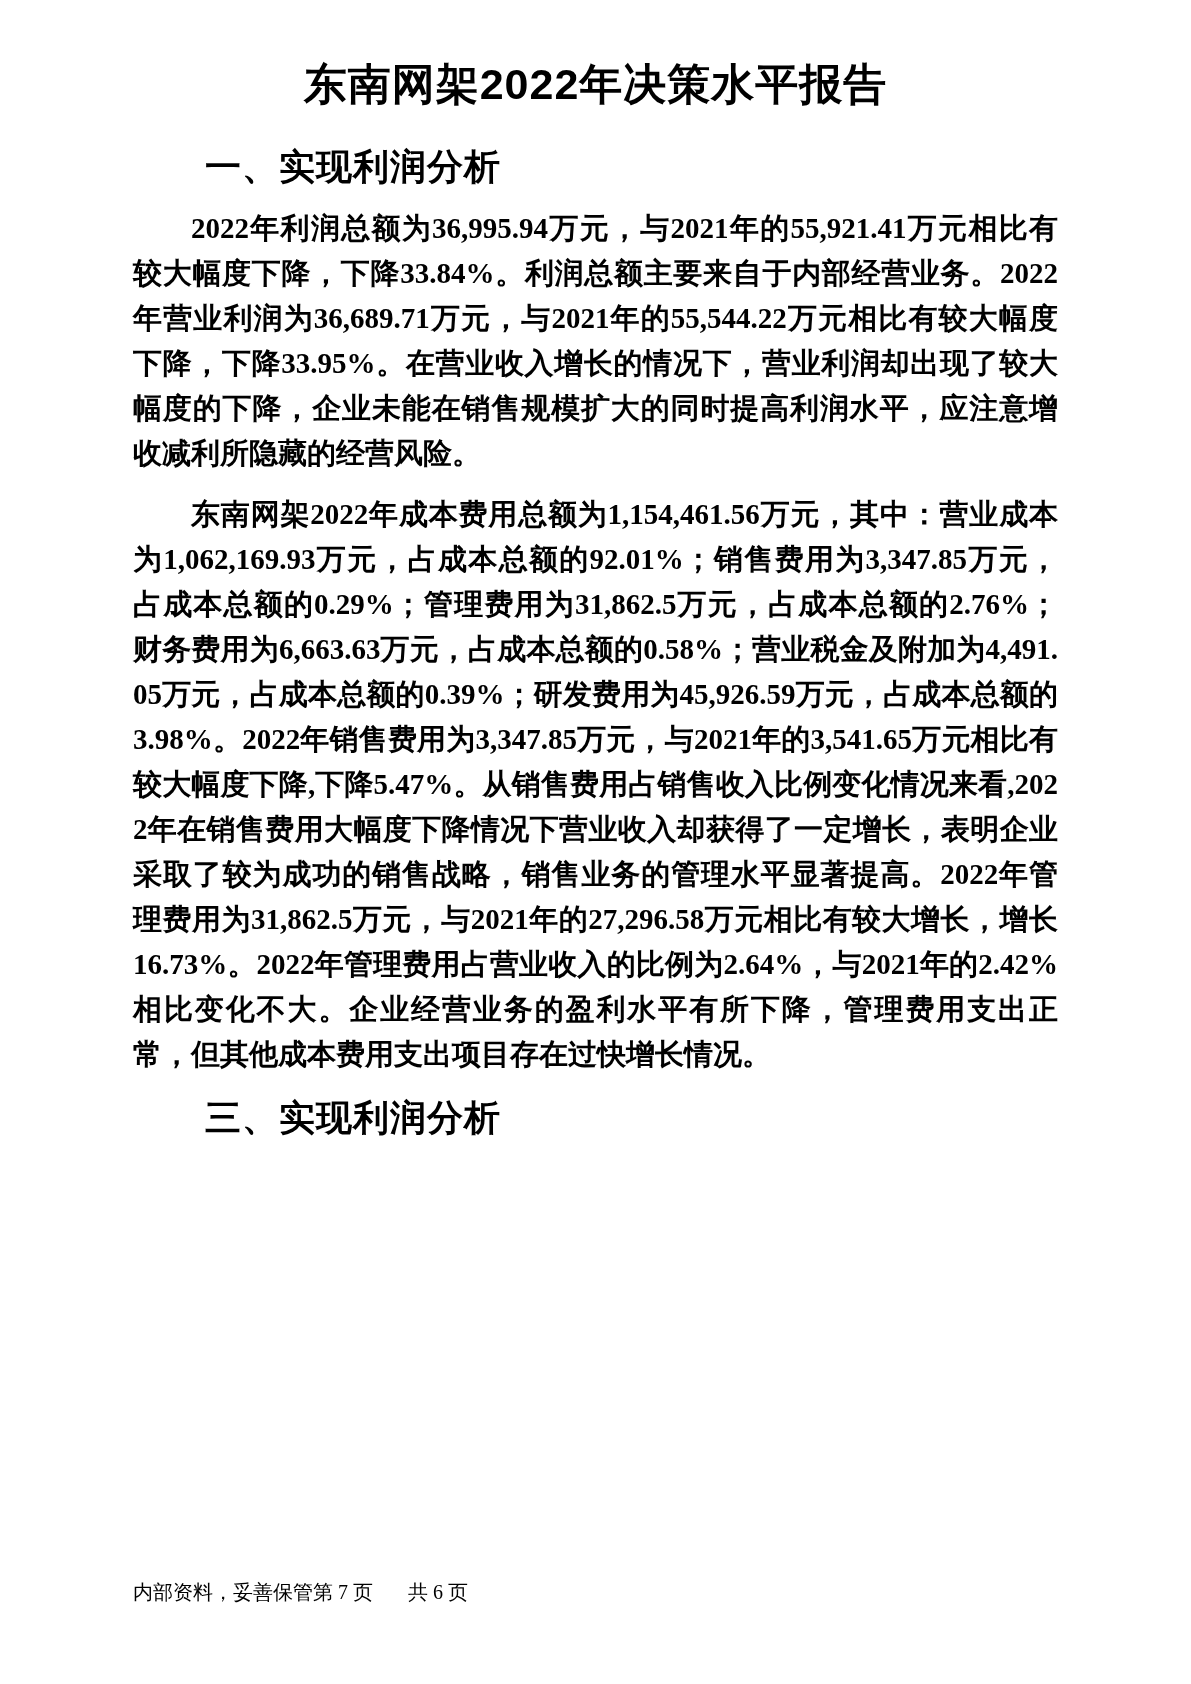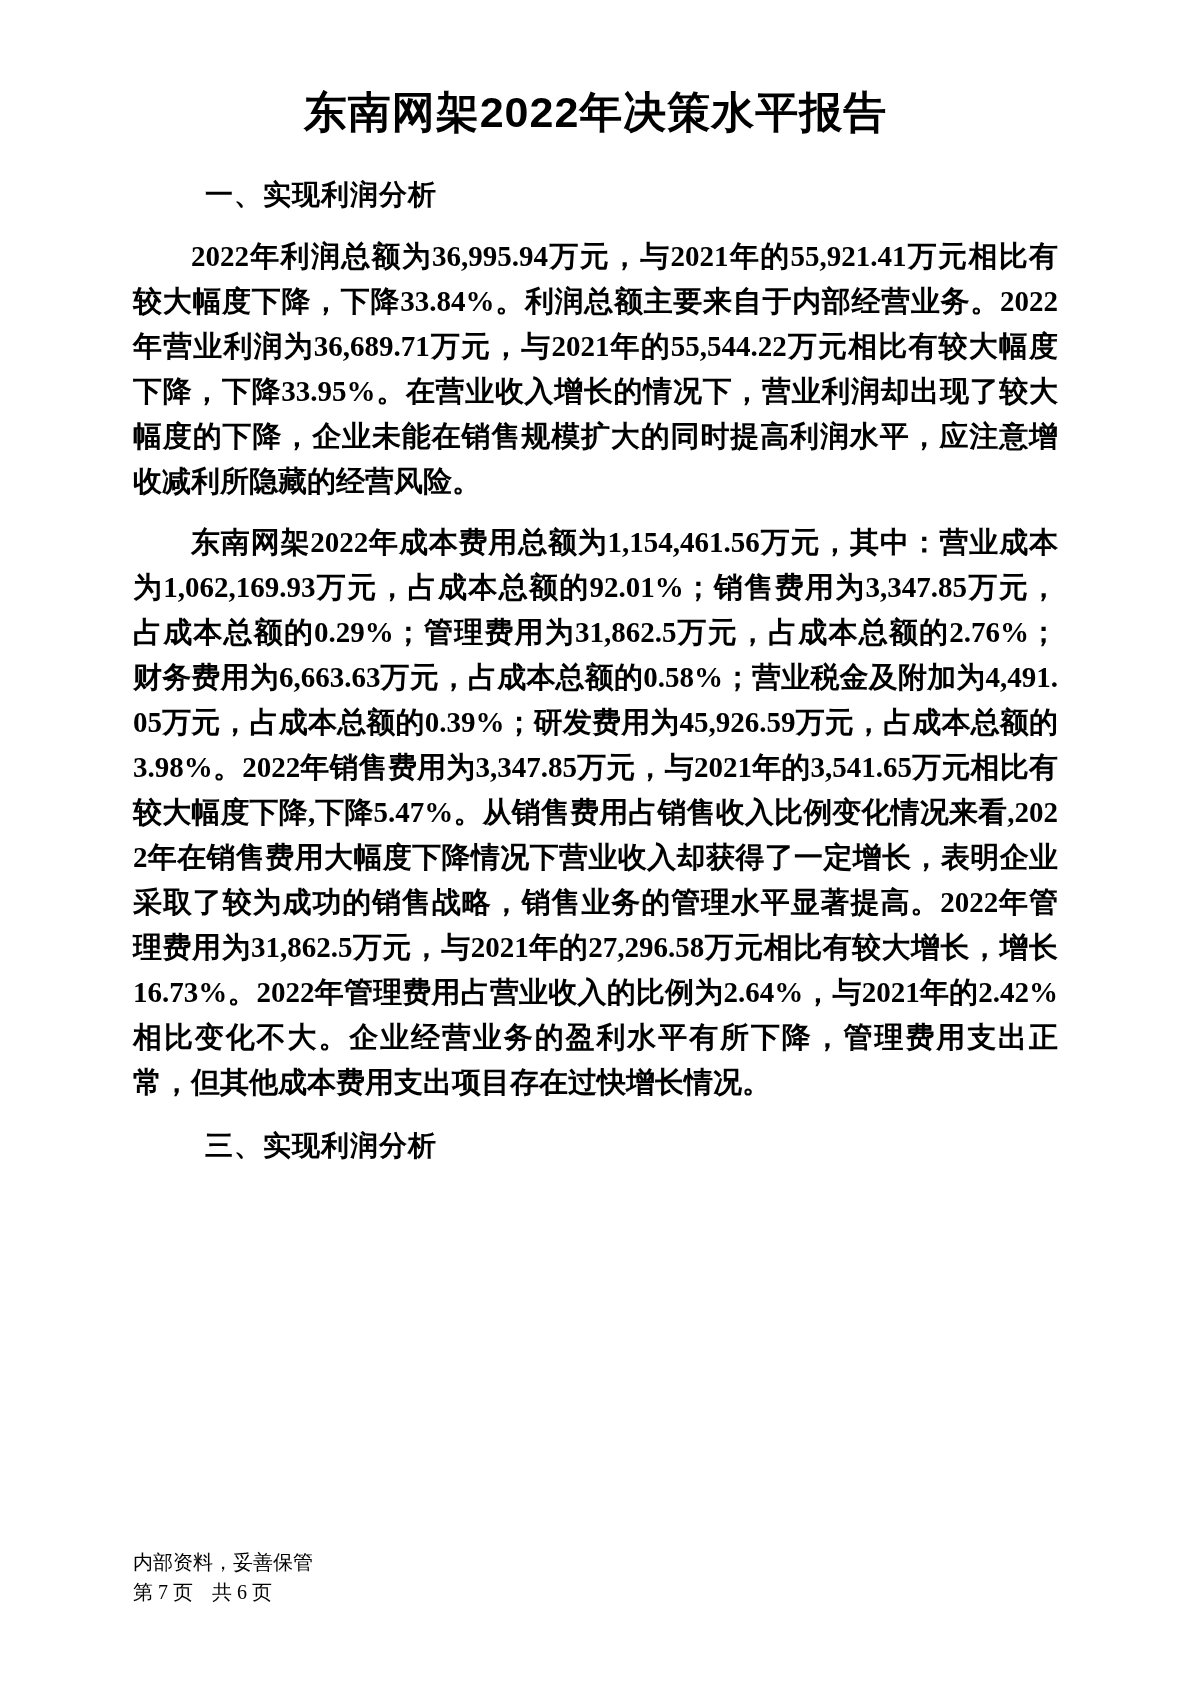--- a/index.html
+++ b/index.html
@@ -11,36 +11,36 @@
     position: relative;
     width: 1191px;
     height: 1684px;
     margin: 0 auto;
     background: #ffffff;
     color: #000000;
     font-family: "Liberation Serif", "DejaVu Serif", serif;
     overflow: hidden;
   }
   .content {
-    padding: 86px 133px 0 133px;
+    padding: 58px 133px 0 133px;
   }
   .doc-title {
     font-family: "Liberation Sans", "DejaVu Sans", sans-serif;
     font-weight: bold;
     font-size: 43px;
     line-height: 52px;
     text-align: center;
     margin: 0 0 34px 0;
     letter-spacing: 1px;
     white-space: nowrap;
   }
   .section-heading {
     font-family: "Liberation Sans", "DejaVu Sans", sans-serif;
     font-weight: bold;
-    font-size: 28px;
+    font-size: 36px;
     line-height: 46px;
     margin: 18px 0 16px 0;
     padding-left: 72px;
     letter-spacing: 1px;
   }
   .body-para {
     font-size: 29px;
     line-height: 45px;
     margin: 0 0 16px 0;
     text-align: justify;
@@ -48,28 +48,27 @@
     text-indent: 2em;
     word-break: break-all;
     font-weight: bold;
   }
   .footer {
     position: absolute;
     left: 133px;
     right: 133px;
     bottom: 77px;
     display: flex;
-    justify-content: space-between;
+    justify-content: flex-start;
     align-items: baseline;
     font-size: 20px;
     line-height: 30px;
-    flex-direction: column;
   }
   .page-info .page-total {
-    margin-left: 14px;
+    margin-left: 30px;
   }
 </style>
 </head>
 <body>
 
 <div class="page">
   <div class="content">
 
     <h1 class="doc-title">东南网架2022年决策水平报告</h1>
 

